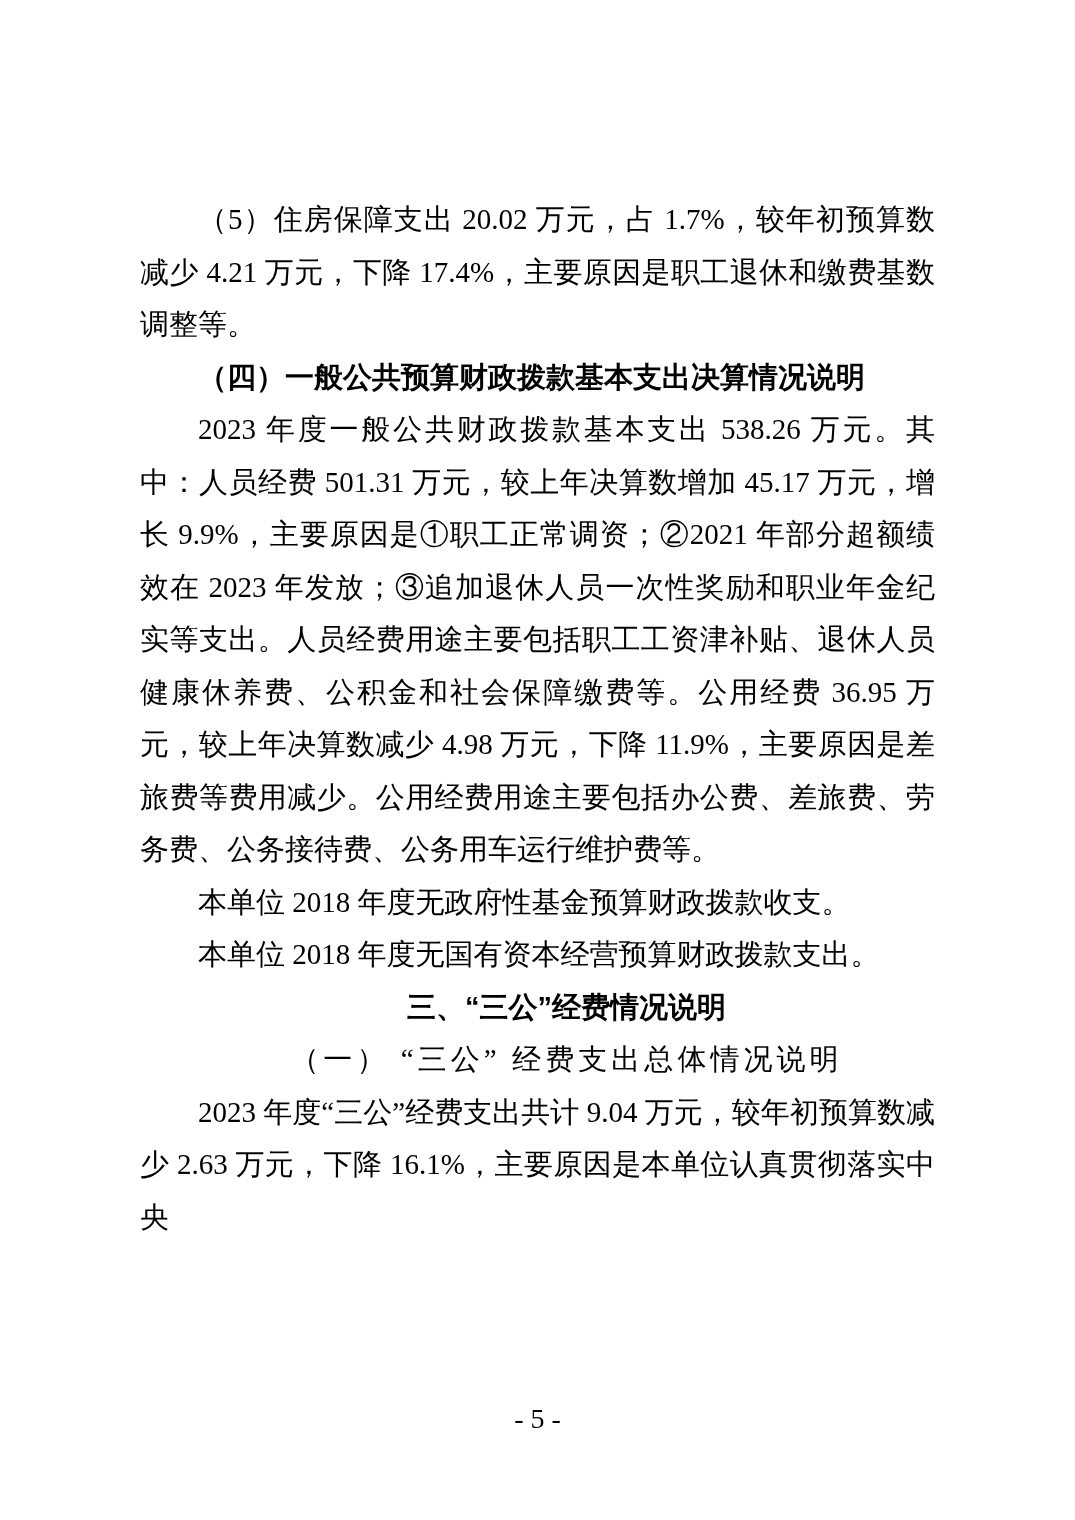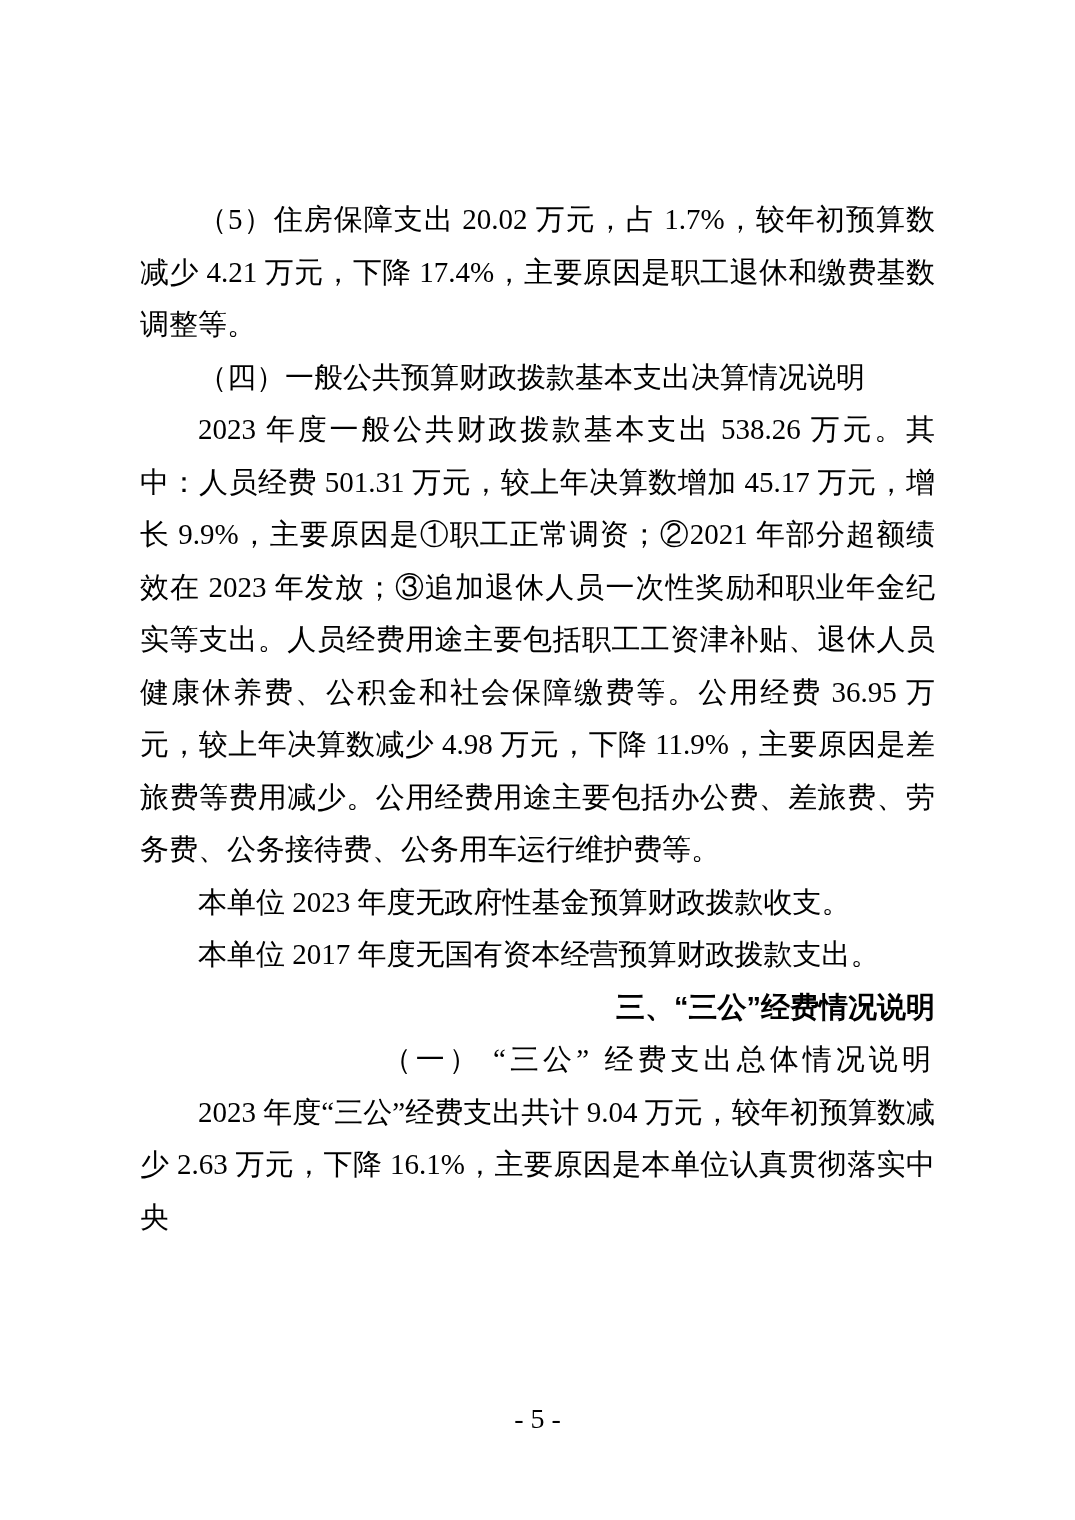--- a/index.html
+++ b/index.html
@@ -26,30 +26,30 @@
     margin: 0;
     padding: 0;
     font-size: 29px;
     line-height: 52.5px;
     text-indent: 2em;
     text-align: justify;
     font-family: "Liberation Serif", "DejaVu Serif", serif;
     color: #000000;
   }
   .content p.h-serif-bold {
-    font-weight: normal;
+    font-weight: bold;
   }
   .content p.h-heiti {
     font-family: "Liberation Sans", "DejaVu Sans", sans-serif;
     font-weight: bold;
-    text-align: right;
+    text-align: center;
   }
   .content p.h-kaiti {
     letter-spacing: 0.14em;
-    text-align: right;
+    text-align: center;
   }
   .footer {
     position: absolute;
     top: 1402px;
     left: 0;
     width: 1075px;
     text-align: center;
     font-size: 28px;
     line-height: 34px;
     font-family: "Liberation Serif", "DejaVu Serif", serif;
@@ -61,24 +61,24 @@
 
 <div class="page">
   <main class="content">
     <p>（5）住房保障支出 20.02 万元，占 1.7%，较年初预算数减少 4.21 万元，下降 17.4%，主要原因是职工退休和缴费基数调整等。</p>
 
     <p class="h-serif-bold">（四）一般公共预算财政拨款基本支出决算情况说明</p>
 
     <p>2023 年度一般公共财政拨款基本支出 538.26 万元。其中：人员经费 501.31 万元，较上年决算数增加 45.17 万元，增长 9.9%，主要原因是①职工正常调资；②2021 年部分超额绩效在 2023 年发放；③追加退休人员一次性奖励和职业年金纪实等支出。人员经费用途主要包括职工工资津补贴、退休人员健康休养费、公积金和社会保障缴费等。公用经费 36.95 万元，较上年决算数减少 4.98 万元，下降 11.9%，主要原因是差旅费等费用减少。公用经费用途主要包括办公费、差旅费、劳务费、公务接待费、公务用车运行维护费等。</p>
 
 
-    <p>本单位 2023 年度无政府性基金预算财政拨款收支。</p>
+    <p>本单位 2018 年度无政府性基金预算财政拨款收支。</p>
 
 
-    <p>本单位 2017 年度无国有资本经营预算财政拨款支出。</p>
+    <p>本单位 2018 年度无国有资本经营预算财政拨款支出。</p>
 
     <p class="h-heiti">三、“三公”经费情况说明</p>
 
     <p class="h-kaiti">（一） “三公” 经费支出总体情况说明</p>
 
     <p>2023 年度“三公”经费支出共计 9.04 万元，较年初预算数减少 2.63 万元，下降 16.1%，主要原因是本单位认真贯彻落实中央</p>
   </main>
 
   <div class="footer">- 5 -</div>
 </div>

